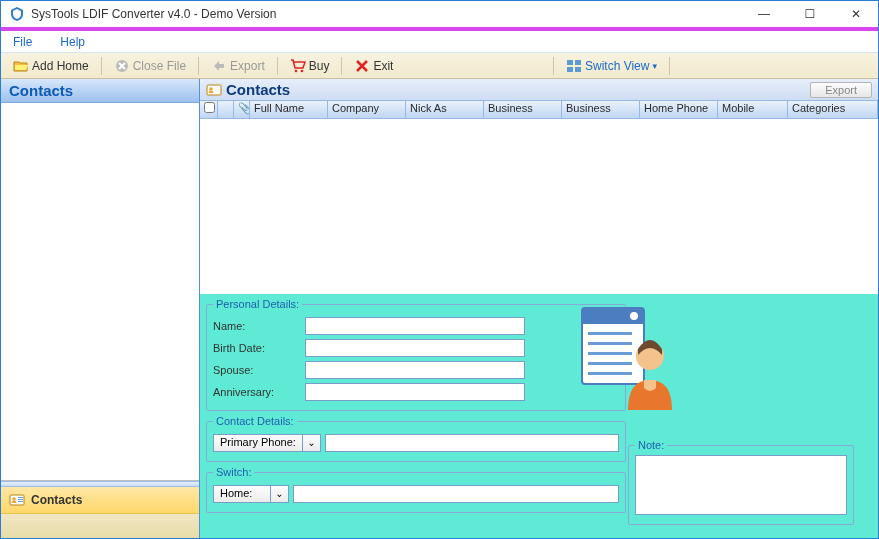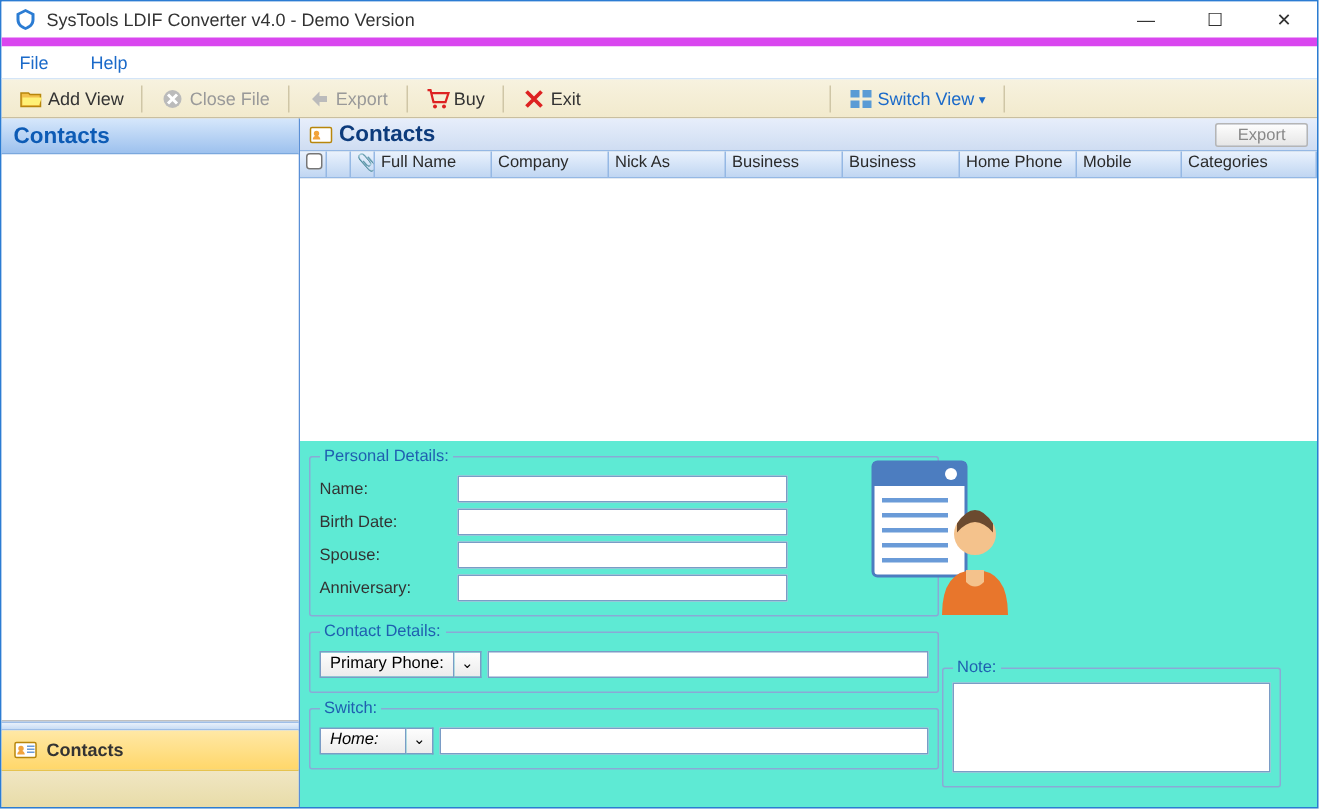--- a/index.html
+++ b/index.html
@@ -1,17 +1,17 @@
 <!DOCTYPE html>
 <html><head>
 <meta charset="utf-8">
 <style>
 * { box-sizing: border-box; margin: 0; padding: 0; }
 body { font-family: "Segoe UI", Tahoma, sans-serif; font-size: 12px; background: #fff; width: 879px; height: 539px; overflow: hidden; border: 1px solid #2b7cd3; }
-.titlebar { height: 30px; background: #fff; display: flex; align-items: center; padding: 0 8px; border-bottom: 6px solid #d946ef; }
+.titlebar { height: 30px; background: #fff; display: flex; align-items: center; padding: 0 8px; border-bottom: 4px solid #d946ef; }
 .titlebar .app-icon { width: 16px; height: 16px; margin-right: 6px; }
 .titlebar .title { flex: 1; color: #333; font-size: 12px; }
 .win-controls { display: flex; gap: 18px; }
 .win-controls span { width: 28px; text-align: center; cursor: default; color: #333; }
 .menubar { height: 22px; background: #fff; display: flex; align-items: center; padding: 0 12px; gap: 28px; color: #1b6ac9; border-bottom: 1px solid #d4e5f7; }
 .menubar span { cursor: default; }
 .toolbar { height: 26px; background: linear-gradient(#f7f2df, #f2eacd); border-bottom: 1px solid #c9bfa0; display: flex; align-items: center; padding: 0 6px; }
 .toolbar .group { display: flex; align-items: center; gap: 4px; }
 .toolbar .tb-item { display: flex; align-items: center; gap: 3px; padding: 2px 6px; color: #333; cursor: default; }
 .toolbar .tb-item.disabled { color: #999; }
@@ -40,21 +40,21 @@
 .form-row input[type=text] { height: 18px; border: 1px solid #7a9cc6; background: #fff; padding: 0 3px; font-size: 11px; }
 .personal-input { width: 220px; }
 .combo { display: flex; }
 .combo .cb-label { border: 1px solid #7a9cc6; background: linear-gradient(#fdfdfd,#ececec); height: 18px; padding: 1px 6px; font-size: 11px; min-width: 90px; }
 .combo .cb-arrow { border: 1px solid #7a9cc6; border-left: none; background: linear-gradient(#fdfdfd,#ececec); width: 18px; height: 18px; text-align: center; font-size: 10px; line-height: 16px; }
 .contact-img { position: absolute; right: 200px; top: 10px; width: 100px; height: 108px; }
 .note-area { position: absolute; right: 24px; top: 145px; width: 226px; }
 .note-area textarea { width: 100%; height: 60px; border: 1px solid #7a9cc6; resize: none; }
 .details-flex { display: flex; gap: 8px; }
 .details-left { width: 420px; }
-.addr-combo .cb-label { min-width: 58px; font-style: italic; }
+.addr-combo .cb-label { min-width: 58px; }
 </style>
 </head>
 <body>
 
 <div class="titlebar">
   <svg class="app-icon" viewBox="0 0 16 16">
       <path fill="#2b7cd3" d="M8 1l6 3v4c0 4-3 6-6 7-3-1-6-3-6-7V4z"></path>
       <path fill="#fff" d="M8 3l4 2v3c0 3-2 4-4 5-2-1-4-2-4-5V5z"></path>
     </svg>
   <div class="title">SysTools LDIF Converter v4.0 - Demo Version</div>
@@ -70,21 +70,21 @@
   <span>Help</span>
 </div>
 
 <div class="toolbar">
   <div class="group">
     <div class="tb-item">
       <svg class="icon16" viewBox="0 0 16 16">
           <path fill="#f3c14b" stroke="#b8860b" d="M1 4h5l1 1h7v8H1z"></path>
           <path fill="#fff176" d="M2 7h13l-2 5H2z"></path>
         </svg>
-      <span>Add View</span>
+      <span>Add Home</span>
     </div>
     <div class="sep"></div>
     <div class="tb-item disabled">
       <svg class="icon16" viewBox="0 0 16 16">
           <circle cx="8" cy="8" r="6" fill="#bbb"></circle>
           <path stroke="#fff" stroke-width="2" d="M5 5l6 6M11 5l-6 6"></path>
         </svg>
       <span>Close File</span>
     </div>
     <div class="sep"></div>

